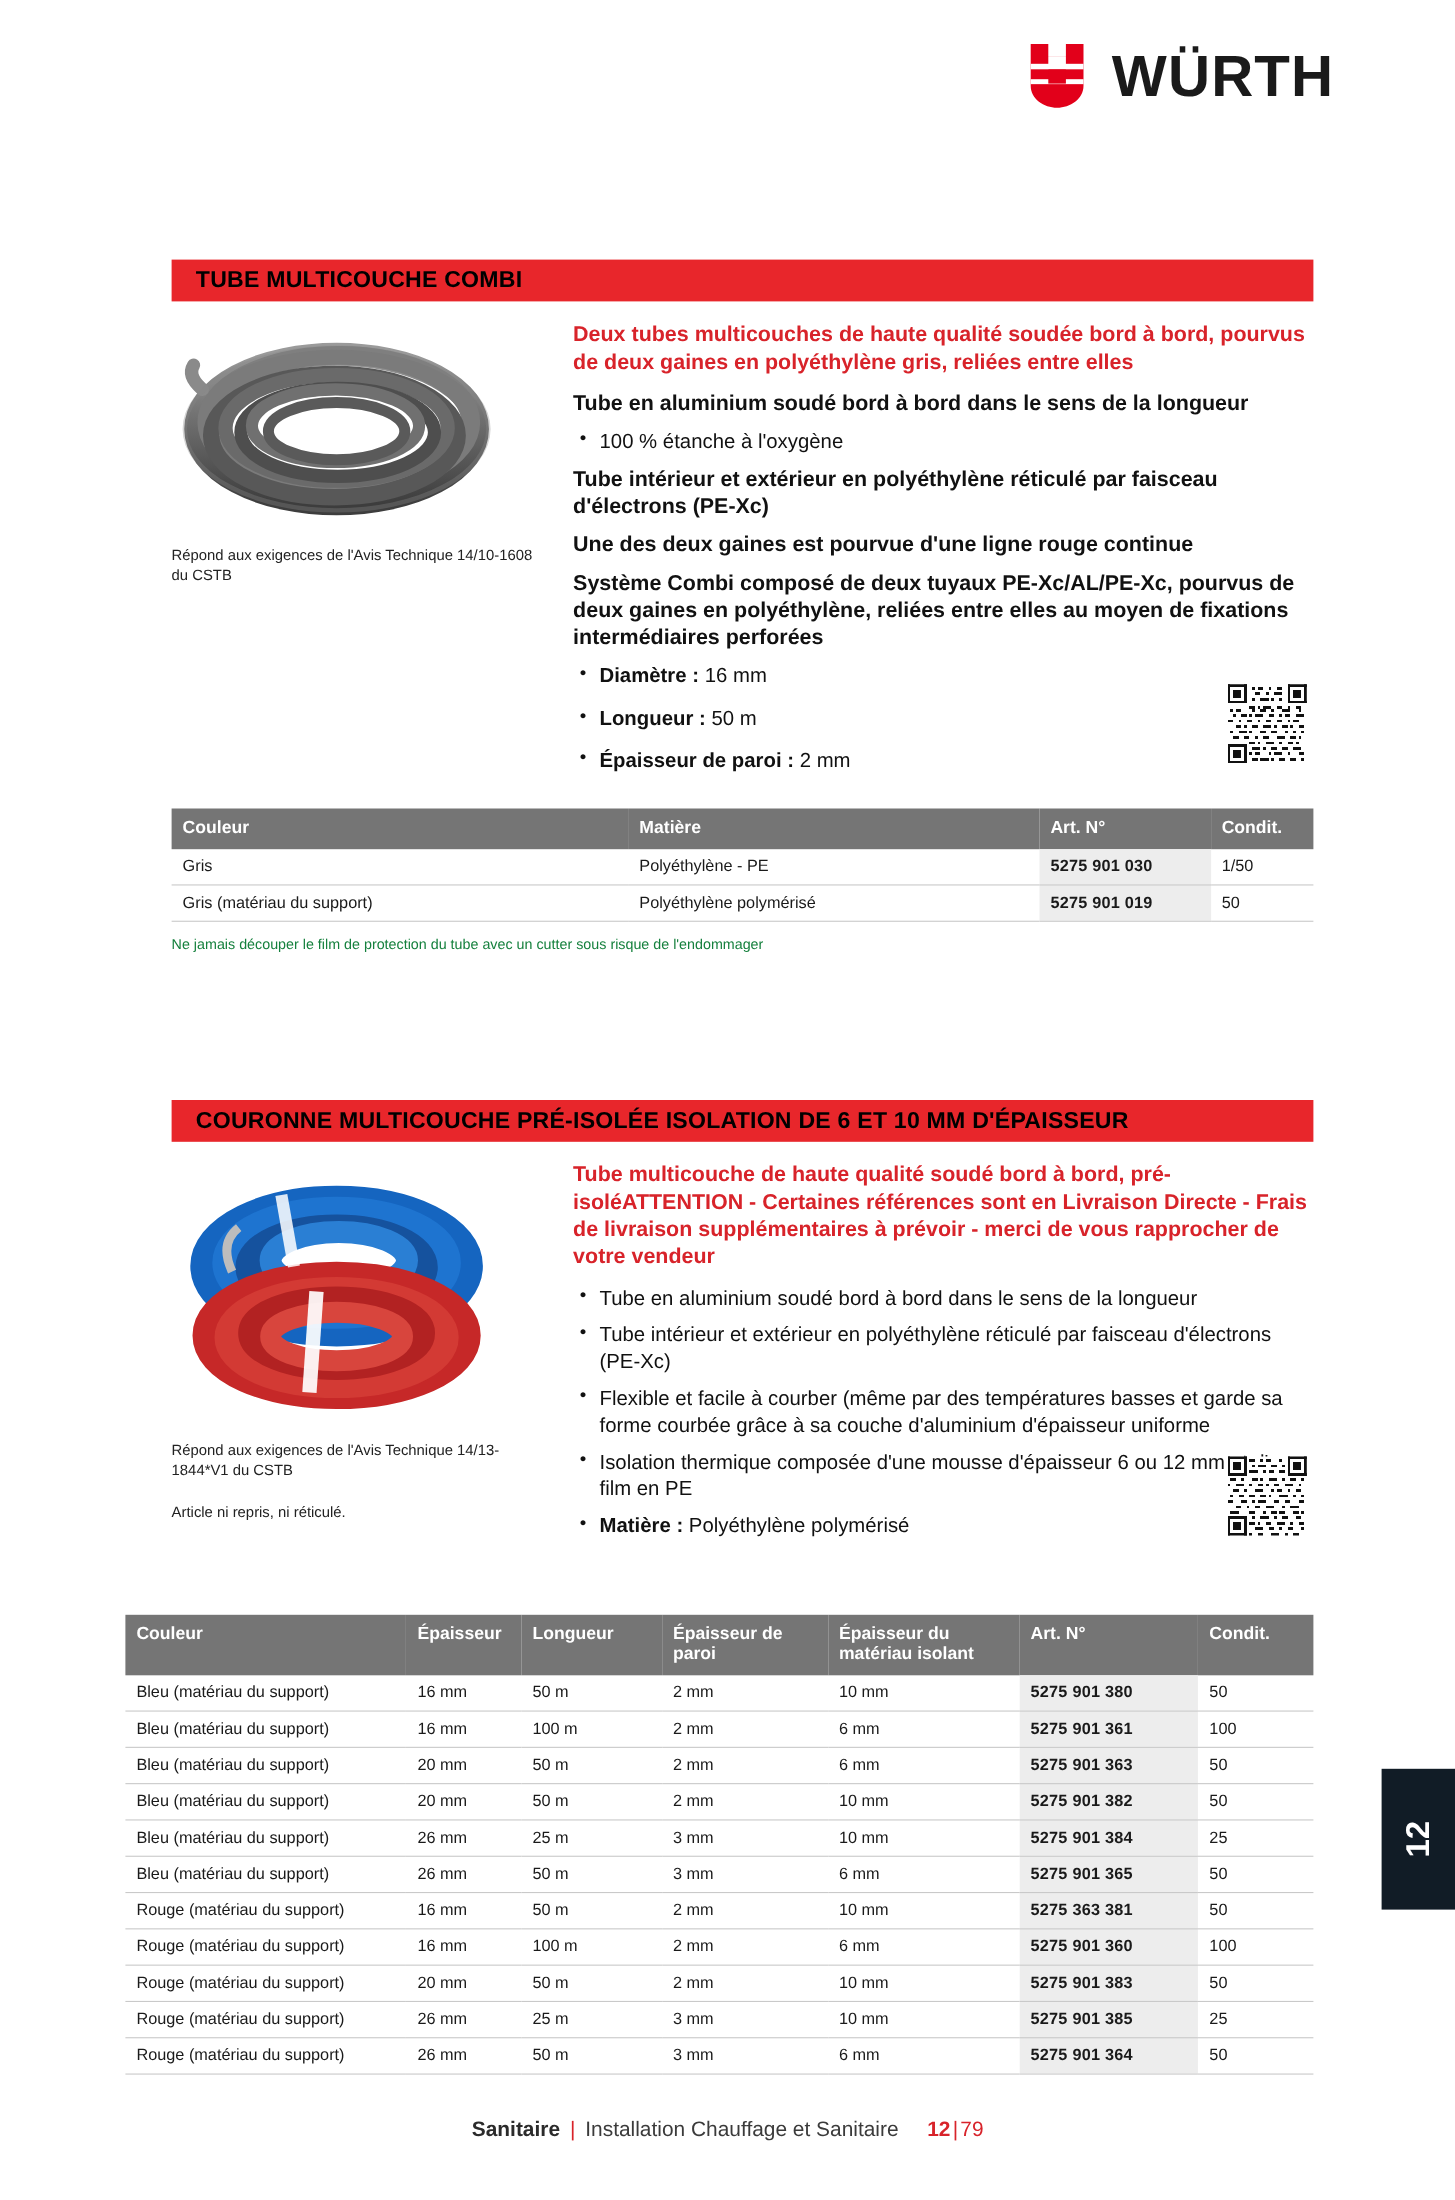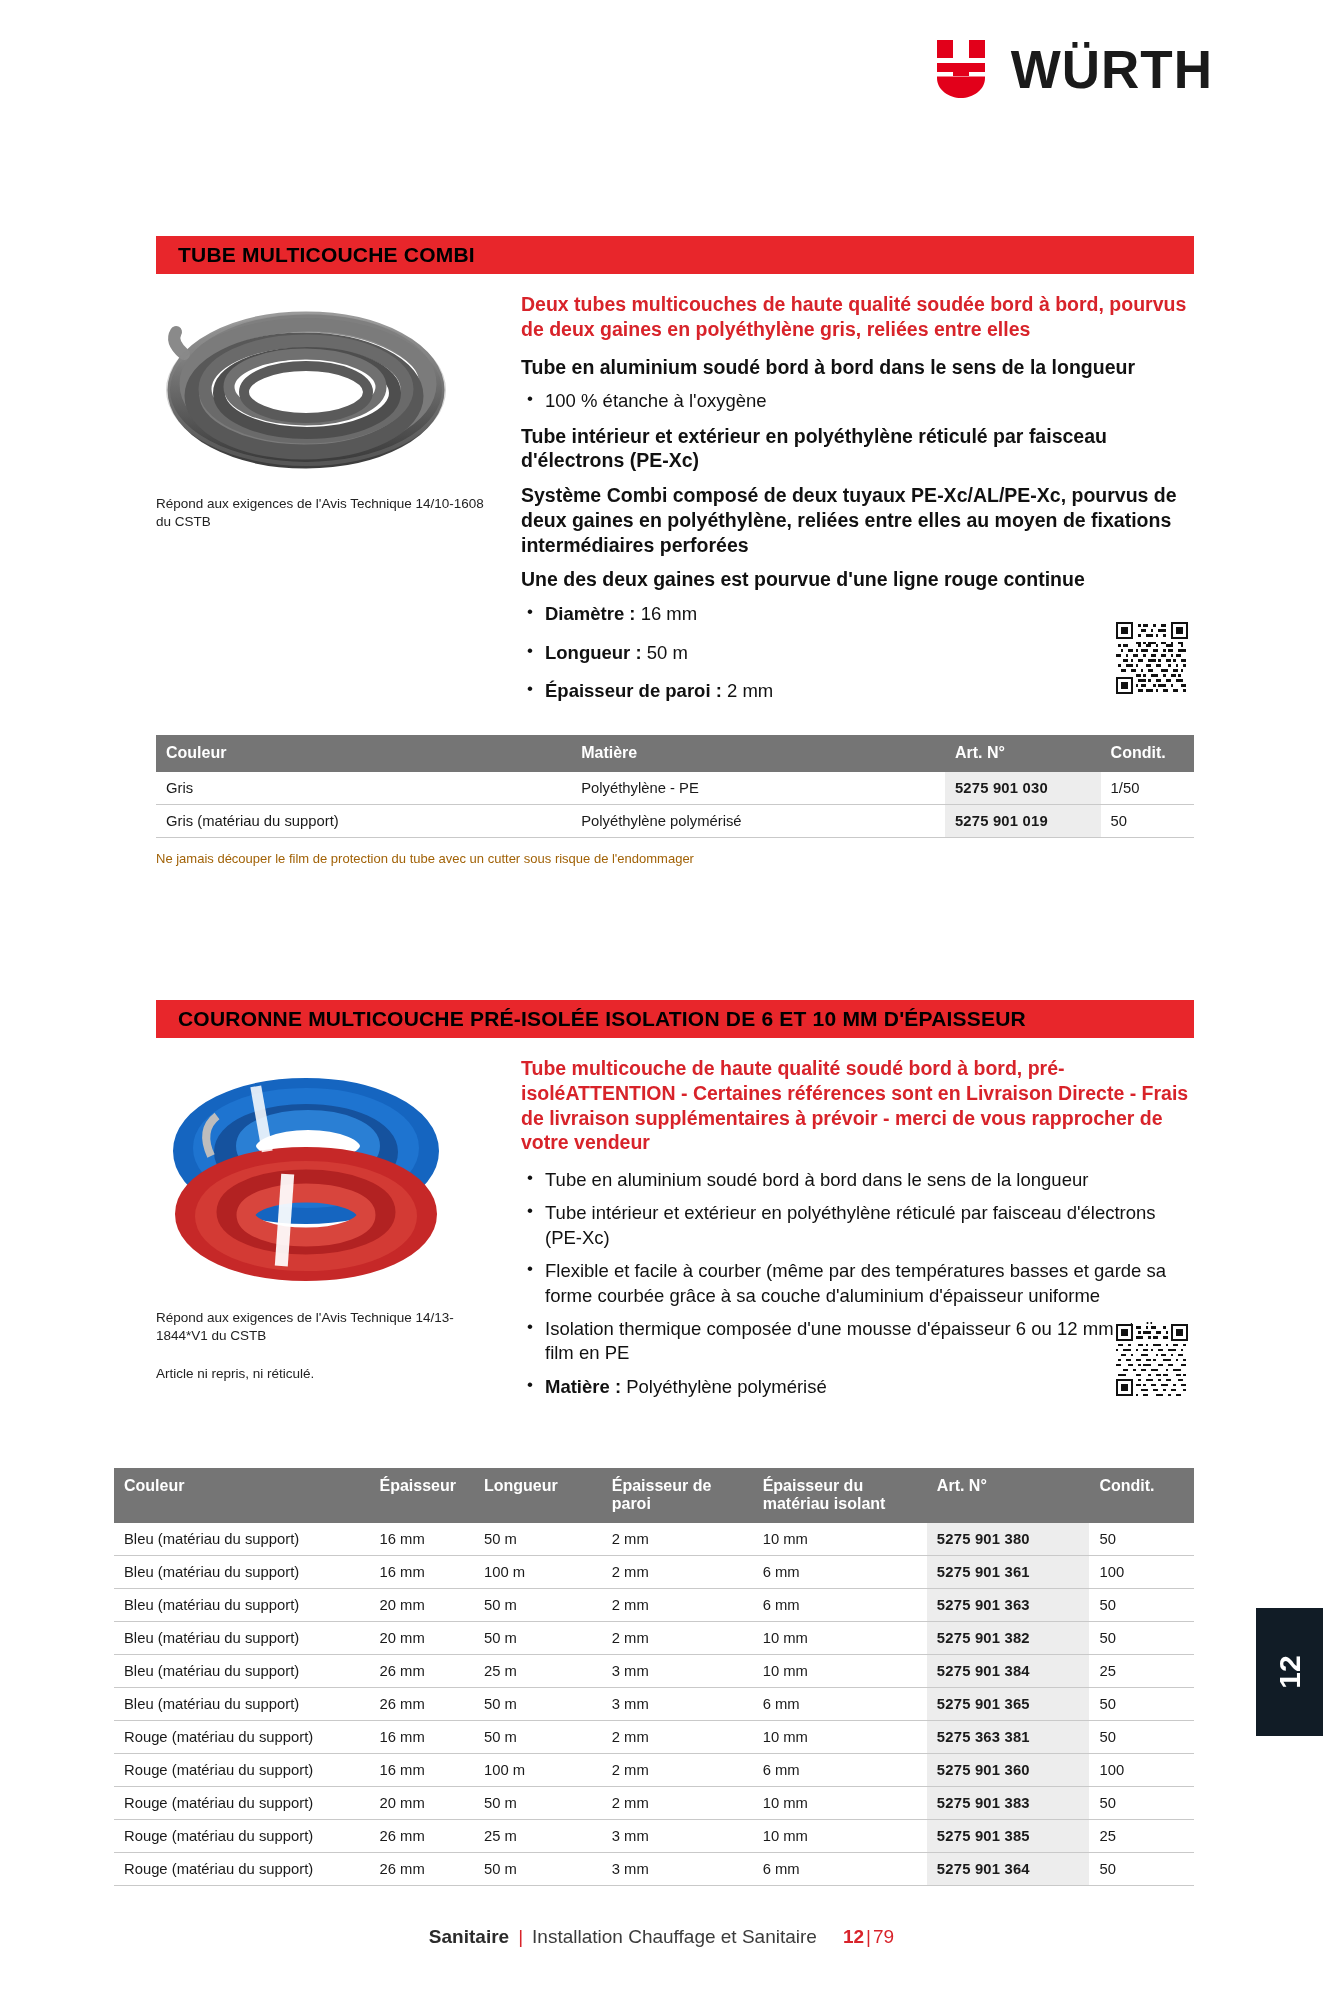--- a/index.html
+++ b/index.html
@@ -89,21 +89,21 @@
   table.spec tbody td {
     padding: 8px 8px 8px 10px;
     border-bottom: 1px solid #c9c9c9;
     vertical-align: middle;
     font-size: 14.8px;
   }
   table.spec tbody tr:first-child td { border-top: none; }
   td.art { background: #ededed; font-weight: 700; font-size: 15.5px; letter-spacing: .2px; }
   th.art-h { }
   .note {
-    font-size: 13px; color: #a16207; margin-top: 13px;
+    font-size: 13px; color: #15803d; margin-top: 13px;
   }
 
   
   .page-tab {
     position: absolute; right: 0; top: 1608px;
     width: 67px; height: 128px; background: #111c26;
     display: flex; align-items: center; justify-content: center;
   }
   .page-tab span {
     color: #ffffff; font-size: 30px; font-weight: 700;
@@ -172,22 +172,22 @@
       <div class="col-right" style="position:relative;">
         <div class="lead">Deux tubes multicouches de haute qualité soudée bord à bord, pourvus de deux gaines en polyéthylène gris, reliées entre elles</div>
 
         <div class="strong-para">Tube en aluminium soudé bord à bord dans le sens de la longueur</div>
 
         <ul class="feat">
           <li>100 % étanche à l'oxygène</li>
         </ul>
 
         <div class="strong-para">Tube intérieur et extérieur en polyéthylène réticulé par faisceau d'électrons (PE-Xc)</div>
+        <div class="strong-para">Une des deux gaines est pourvue d'une ligne rouge continue</div>
         <div class="strong-para">Système Combi composé de deux tuyaux PE-Xc/AL/PE-Xc, pourvus de deux gaines en polyéthylène, reliées entre elles au moyen de fixations intermédiaires perforées</div>
-        <div class="strong-para">Une des deux gaines est pourvue d'une ligne rouge continue</div>
 
         <ul class="feat spaced">
           <li>
             <b>Diamètre :</b>
             <span>16 mm</span>
           </li>
           <li>
             <b>Longueur :</b>
             <span>50 m</span>
           </li>

